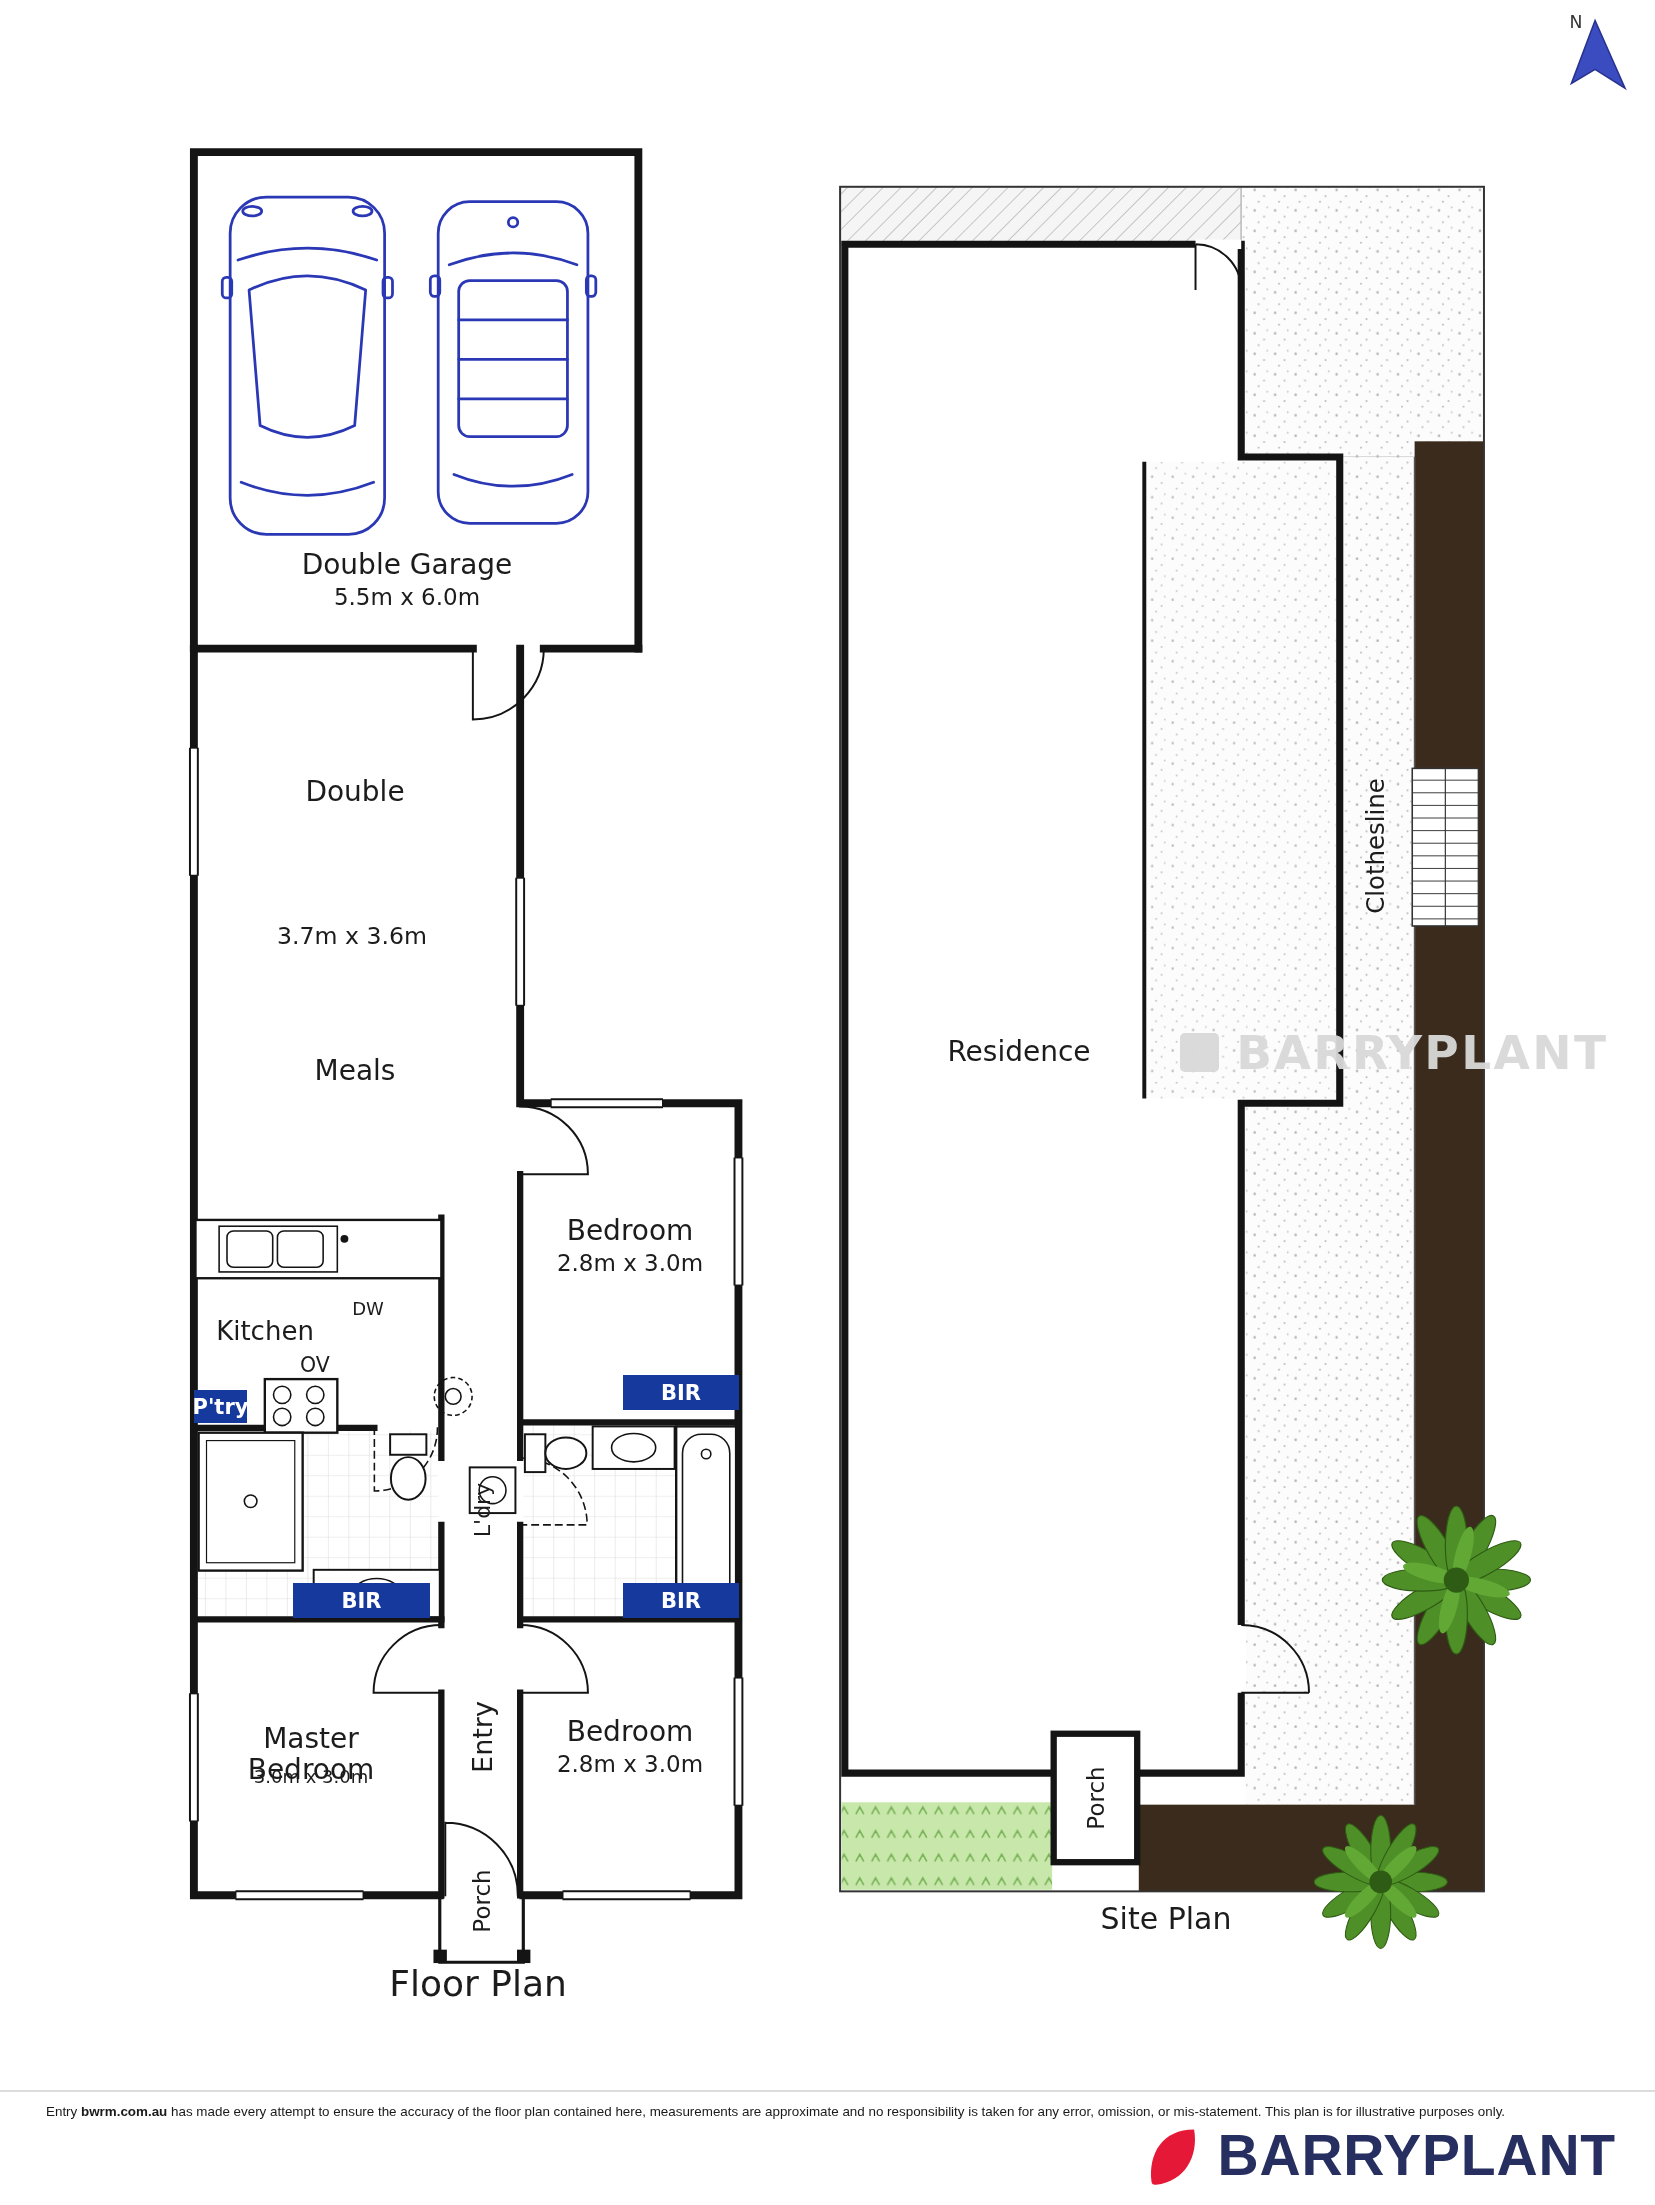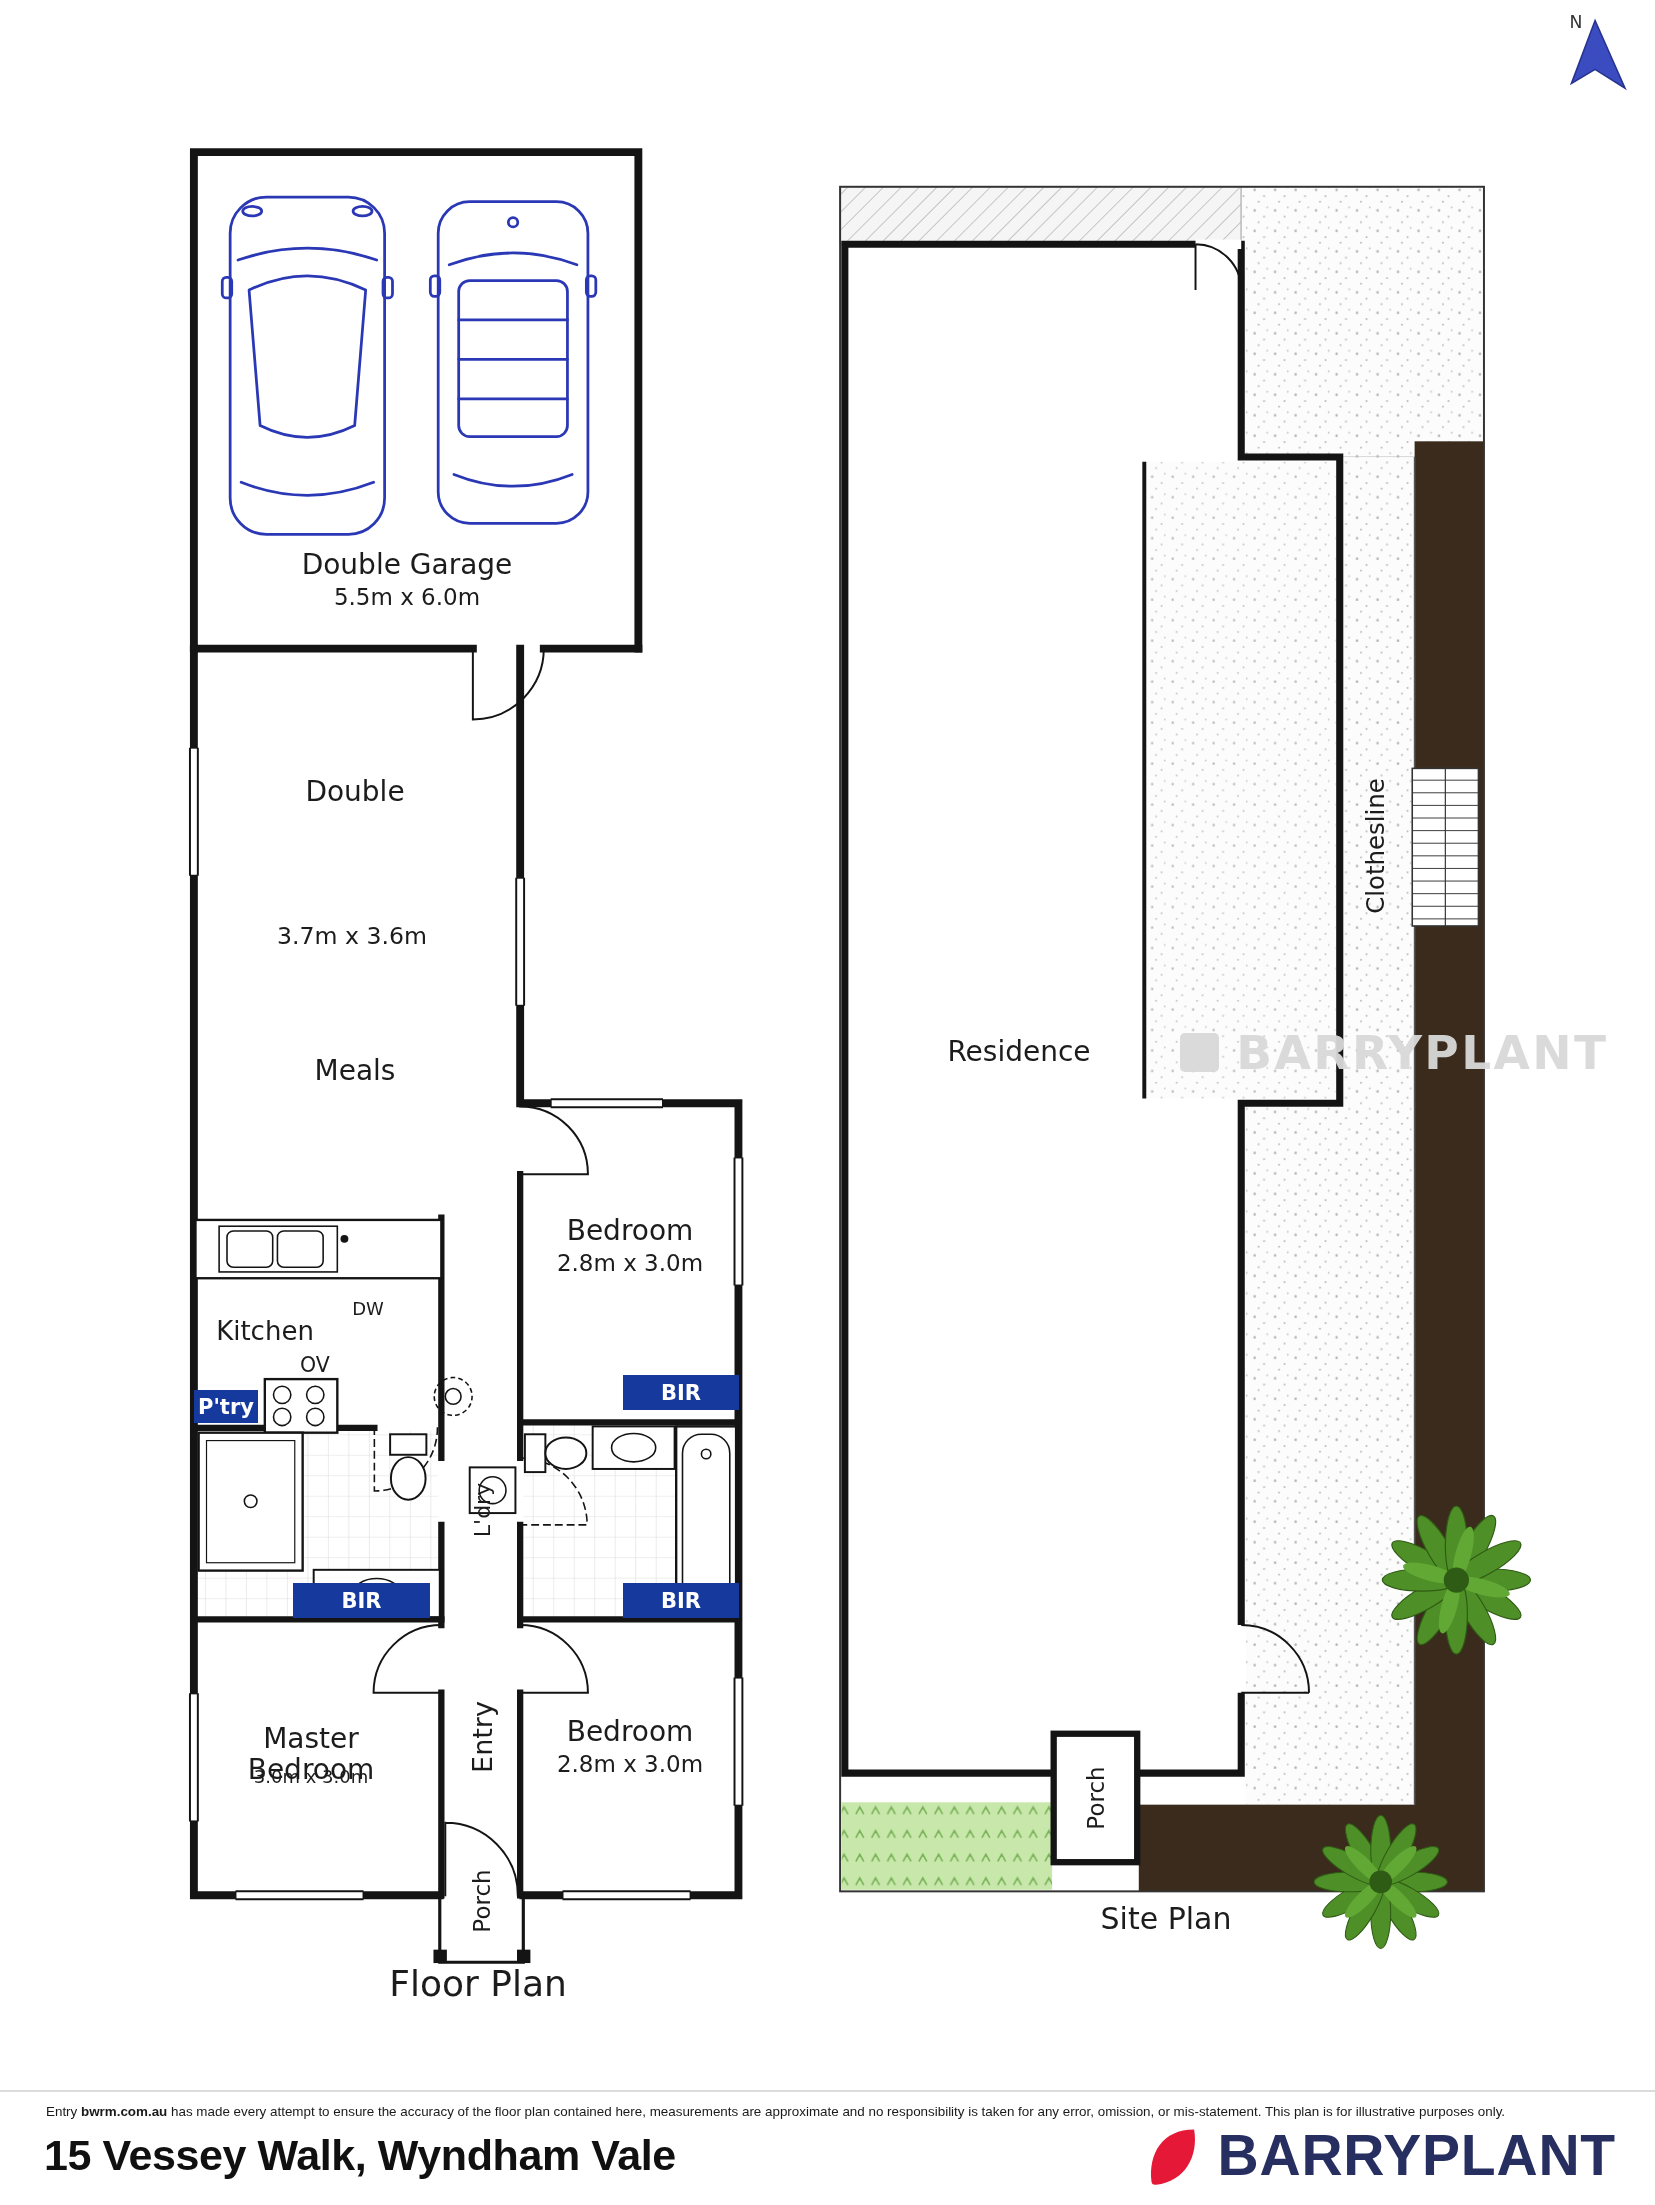--- a/index.html
+++ b/index.html
@@ -241,21 +241,21 @@
   <div class="label" style="left:407px; top:597px; font-size:23px;">5.5m x 6.0m</div>
 
   <div class="label" style="left:355px; top:791px; font-size:28px;">Double</div>
   <div class="label" style="left:352px; top:936px; font-size:23.6px;">3.7m x 3.6m</div>
   <div class="label" style="left:355px; top:1070px; font-size:28px;">Meals</div>
 
   <div class="label" style="left:368px; top:1308px; font-size:18px;">DW</div>
   <div class="label" style="left:265px; top:1331px; font-size:26px;">Kitchen</div>
   <div class="label" style="left:315px; top:1365px; font-size:20.5px;">OV</div>
 
-  <div class="bluebox" style="left:194px; top:1390px; width:64px; height:33px;">P'try</div>
+  <div class="bluebox" style="left:194px; top:1390px; width:53px; height:33px;">P'try</div>
   <div class="bluebox" style="left:293px; top:1583px; width:137px; height:35px;">BIR</div>
   <div class="bluebox" style="left:623px; top:1375px; width:116px; height:35px;">BIR</div>
   <div class="bluebox" style="left:623px; top:1583px; width:116px; height:35px;">BIR</div>
 
   <div class="vlabel" style="left:482px; top:1510px; font-size:22px;">L'dry</div>
 
   <div class="label wrap" style="left:311px; top:1722px; font-size:28px;margin-top:32px;">Master Bedroom</div>
   <div class="label" style="left:311px; top:1776px; font-size:18px;">3.0m x 3.0m</div>
 
   <div class="vlabel" style="left:482px; top:1737px; font-size:27px;">Entry</div>
@@ -275,21 +275,20 @@
 
   <div class="watermark">
     <div class="wm-icon"></div>
     <div class="wm-text">BARRYPLANT</div>
   </div>
 
   <div class="rule"></div>
 
   <div class="disclaimer"><span>Entry </span><span style="font-weight:bold;">bwrm.com.au</span><span> has made every attempt to ensure the accuracy of the floor plan contained here, measurements are approximate and no responsibility is taken for any error, omission, or mis-statement. This plan is for illustrative purposes only.</span></div>
 
-  <div class="address">15 Vessey Walk, Wyndham Vale</div>
 
   <div class="brand">
     <svg width="60" height="65" viewBox="0 0 76 82">
       <path d="M12,74 C8,38 26,8 66,8 C72,42 54,74 18,78 C14,78.5 12.5,77 12,74 Z" fill="#e51937"></path>
     </svg>
     <div class="brand-text">BARRYPLANT</div>
   </div>
 
 </div>
 

